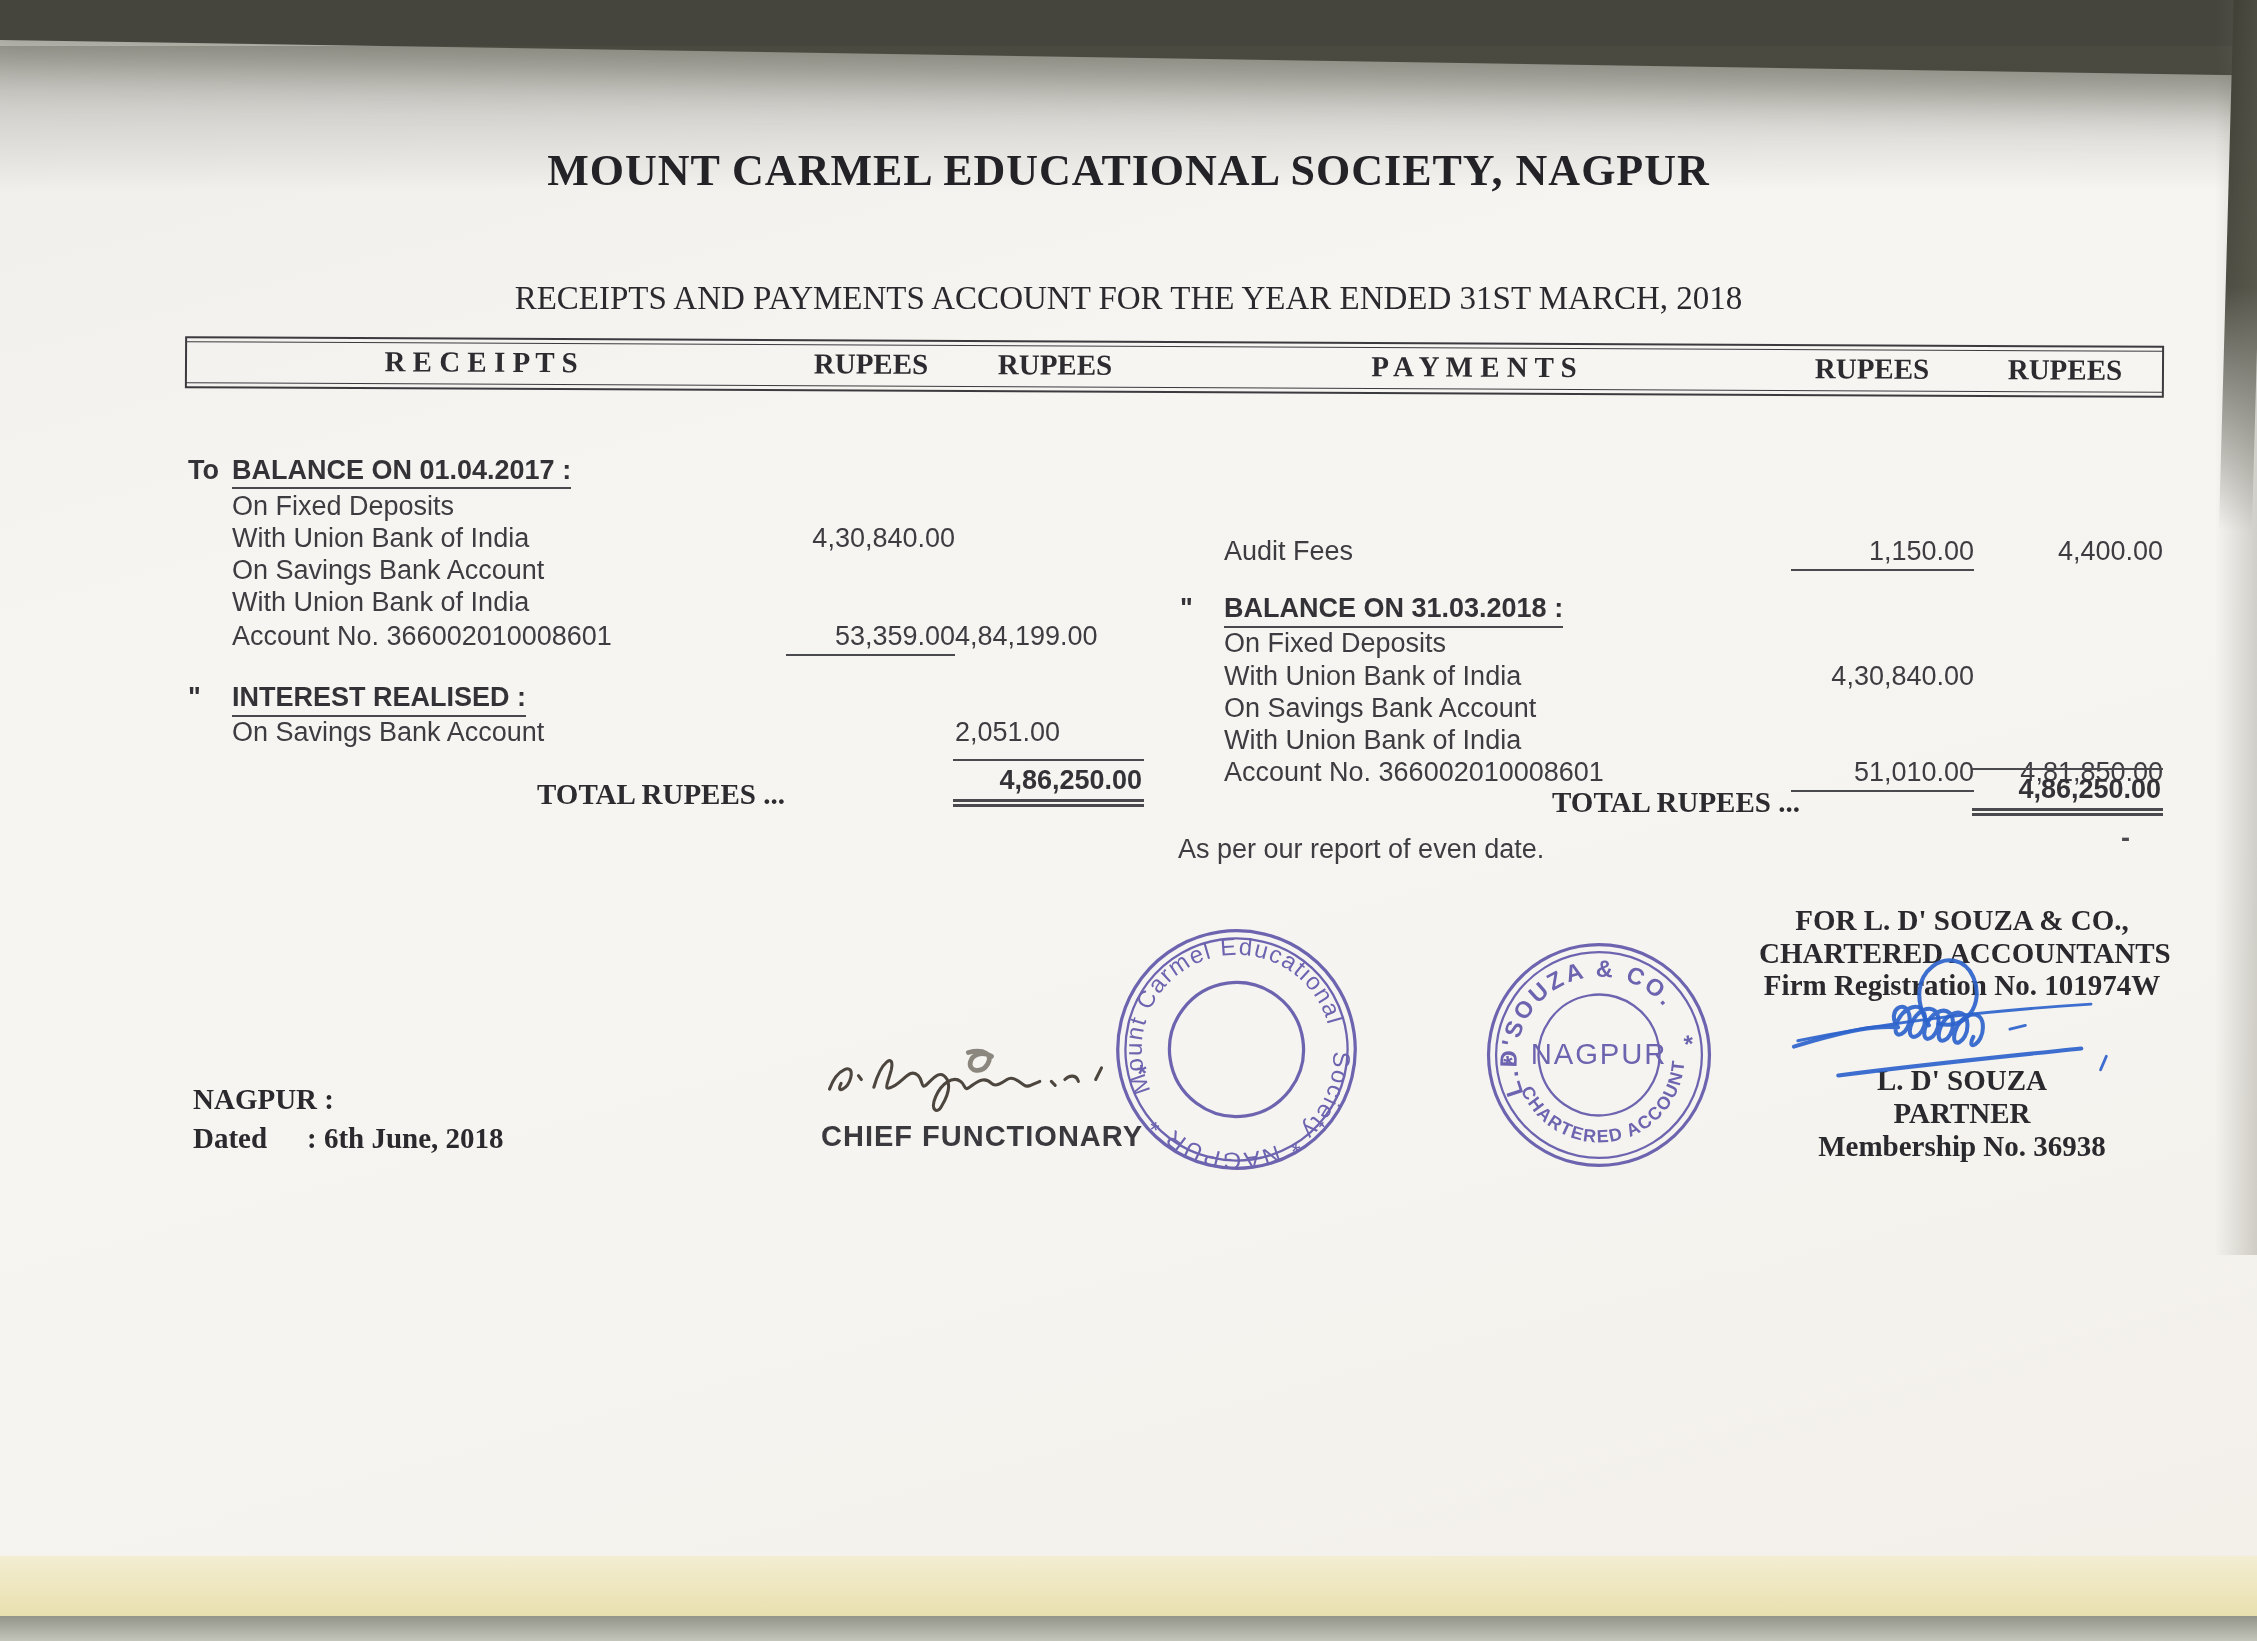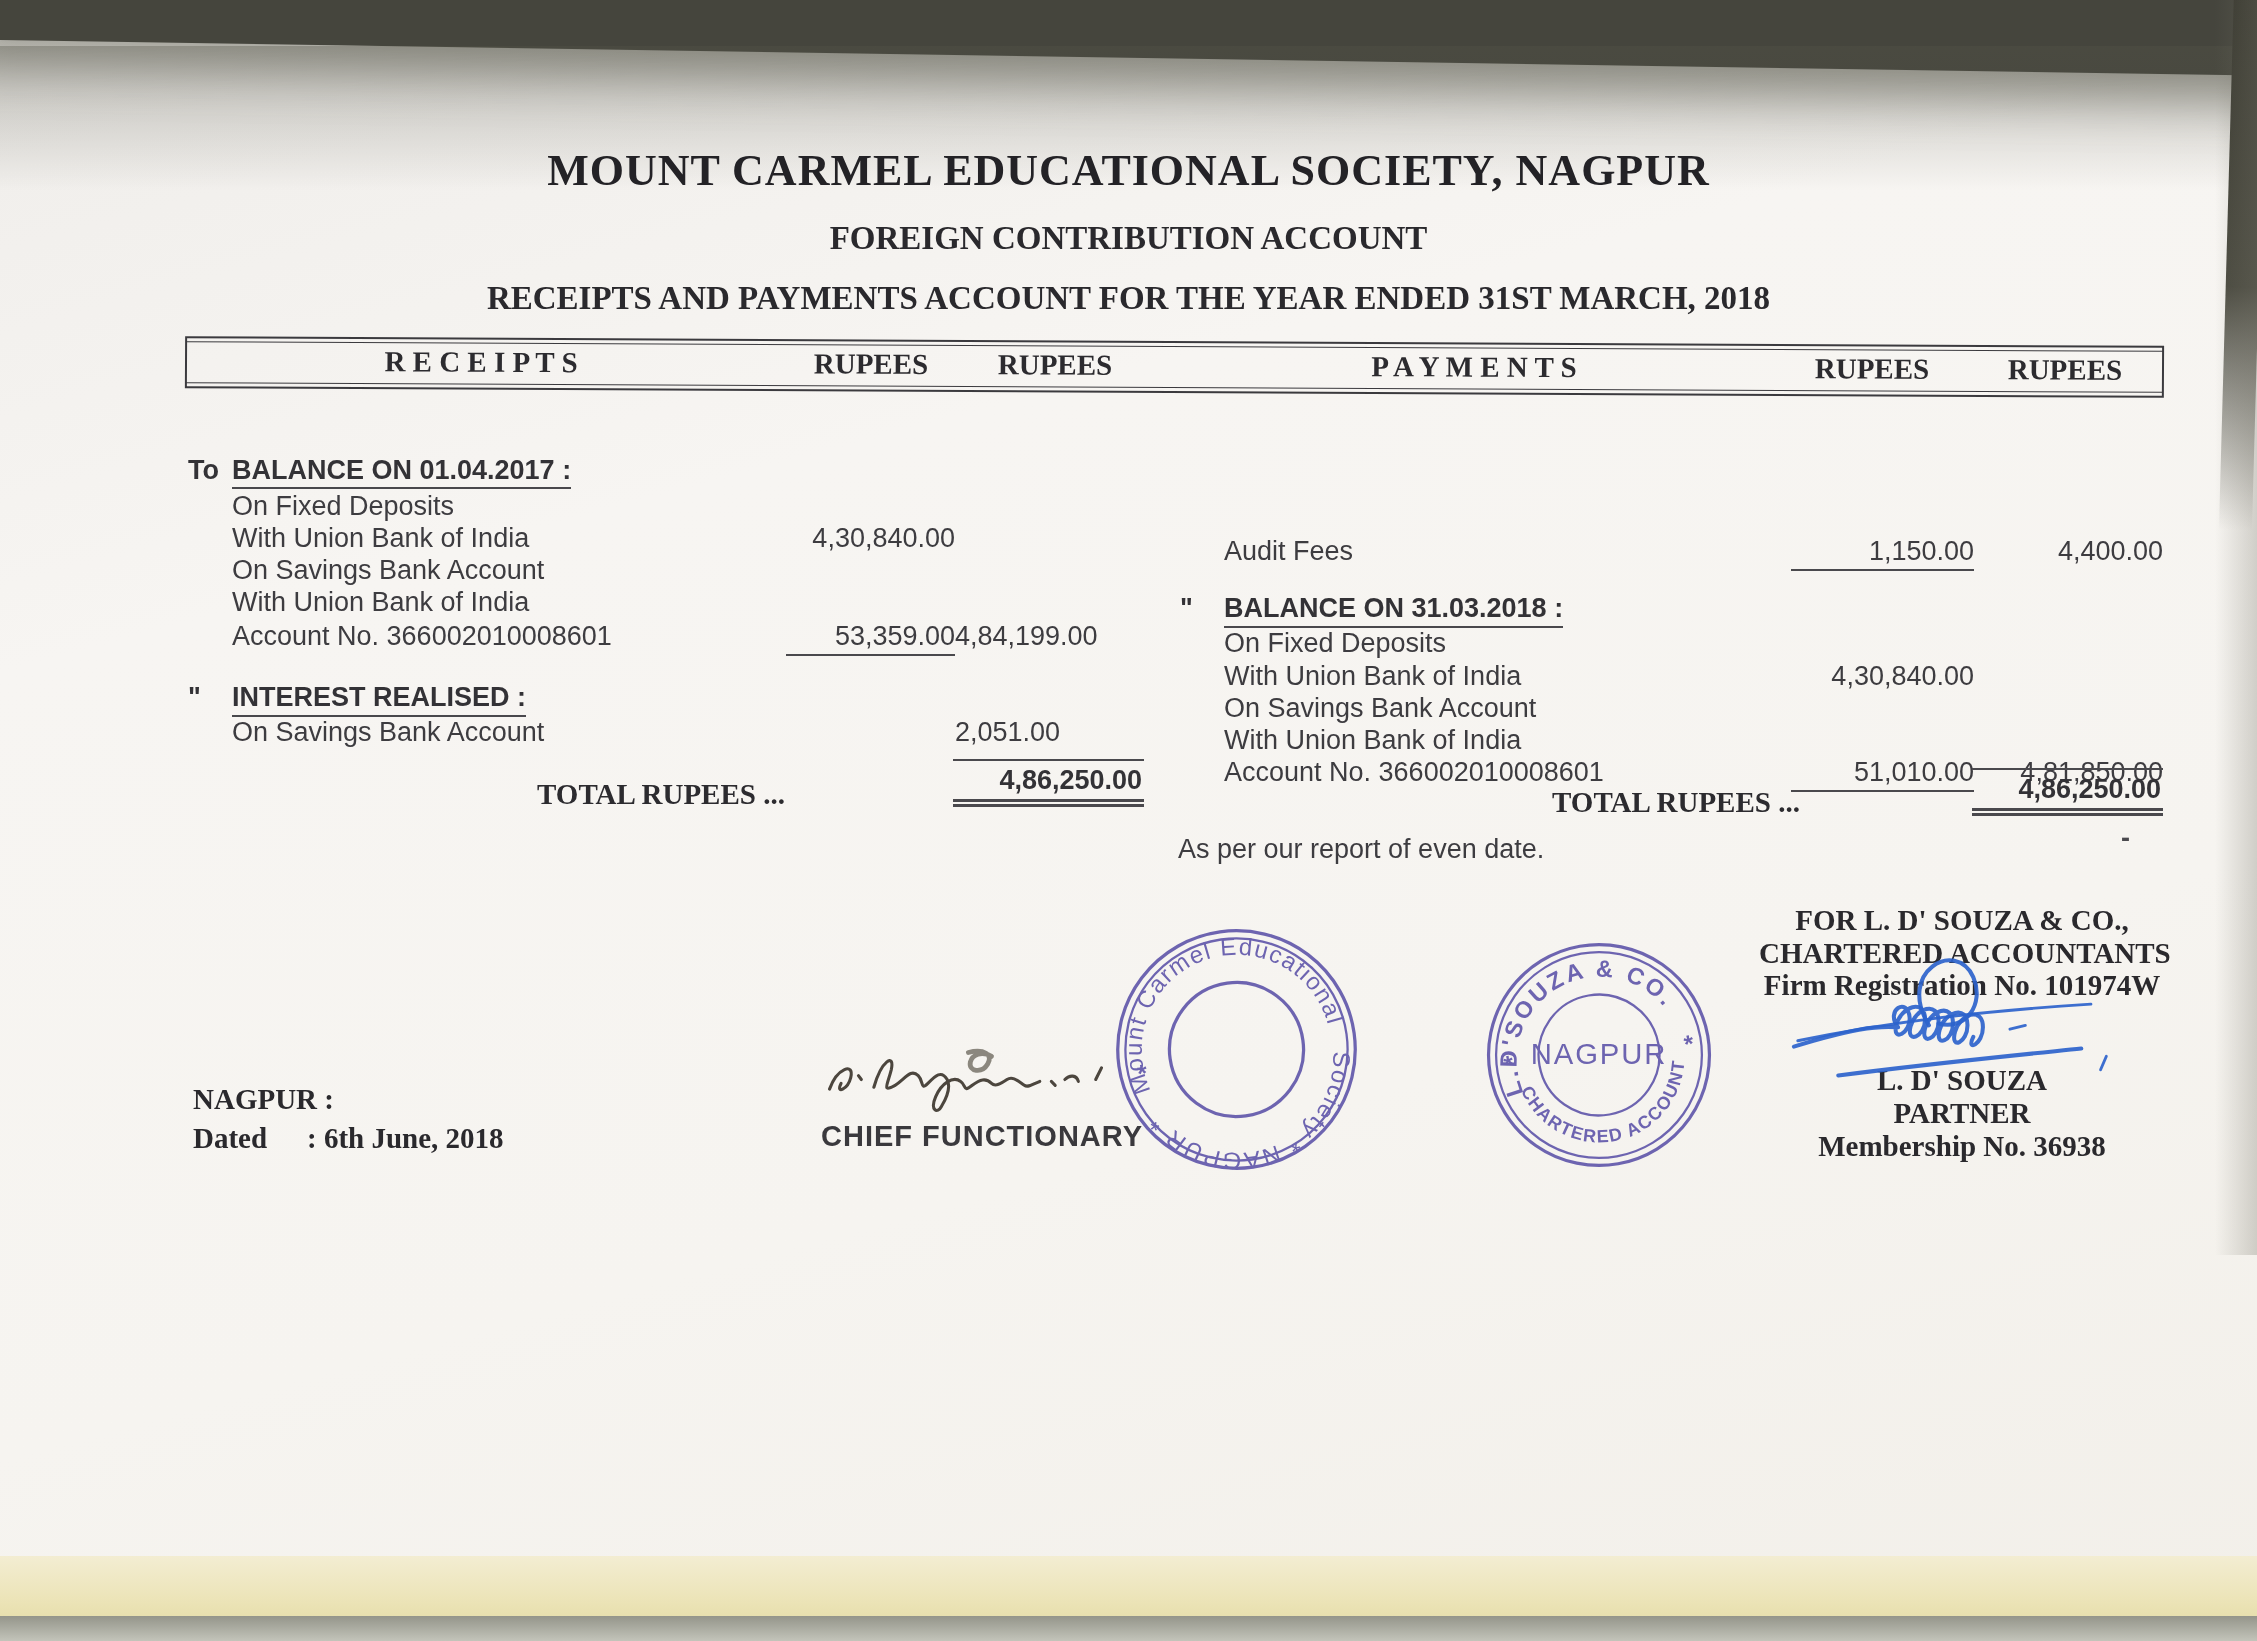--- a/index.html
+++ b/index.html
@@ -22,21 +22,21 @@
   .bottom-gray{position:absolute;left:0;top:1616px;width:2257px;height:25px;
                background:linear-gradient(180deg,#94958a,#c3c4ba);}
 
   
   .doc-title{position:absolute;left:0;top:145px;width:2257px;text-align:center;
              font-family:"Liberation Serif",serif;font-weight:bold;font-size:44px;
              letter-spacing:1px;color:#232226;}
   .doc-subtitle{position:absolute;left:0;top:220px;width:2257px;text-align:center;
                 font-family:"Liberation Serif",serif;font-weight:bold;font-size:33px;color:#2a292d;}
   .doc-period{position:absolute;left:0;top:280px;width:2257px;text-align:center;
-              font-family:"Liberation Serif",serif;font-weight:bold;font-size:33px;color:#2a292d;}
+              font-family:"Liberation Serif",serif;font-weight:normal;font-size:33px;color:#2a292d;}
 
   
   .header-box{position:absolute;left:185px;top:341px;width:1975px;height:48px;
               border:2.9px solid #3b3a3e;transform:rotate(0.28deg);}
   .header-box::after{content:"";position:absolute;left:-1px;right:-1px;top:2.9px;bottom:2.9px;
               border-top:1.9px solid #3b3a3e;border-bottom:1.9px solid #3b3a3e;}
   .hcell{position:absolute;top:50%;transform:translate(-50%,-54%);white-space:nowrap;
          font-family:"Liberation Serif",serif;font-weight:bold;font-size:29px;color:#2c2b2f;z-index:2;}
 
   
@@ -107,21 +107,20 @@
 <div class="scan">
 
   <div class="top-band"></div>
   <div class="top-fade"></div>
   <div class="right-edge"></div>
   <div class="right-soft"></div>
   <div class="bottom-yellow"></div>
   <div class="bottom-gray"></div>
 
   <div class="doc-title">MOUNT CARMEL EDUCATIONAL SOCIETY, NAGPUR</div>
-  <div class="doc-subtitle">FOREIGN CONTRIBUTION ACCOUNT</div>
   <div class="doc-period">RECEIPTS AND PAYMENTS ACCOUNT FOR THE YEAR ENDED 31ST MARCH, 2018</div>
 
   <div class="header-box">
     <span class="hcell" style="left:294px">R E C E I P T S</span>
     <span class="hcell" style="left:684px">RUPEES</span>
     <span class="hcell" style="left:868px">RUPEES</span>
     <span class="hcell" style="left:1287px">P A Y M E N T S</span>
     <span class="hcell" style="left:1685px">RUPEES</span>
     <span class="hcell" style="left:1878px">RUPEES</span>
   </div>

